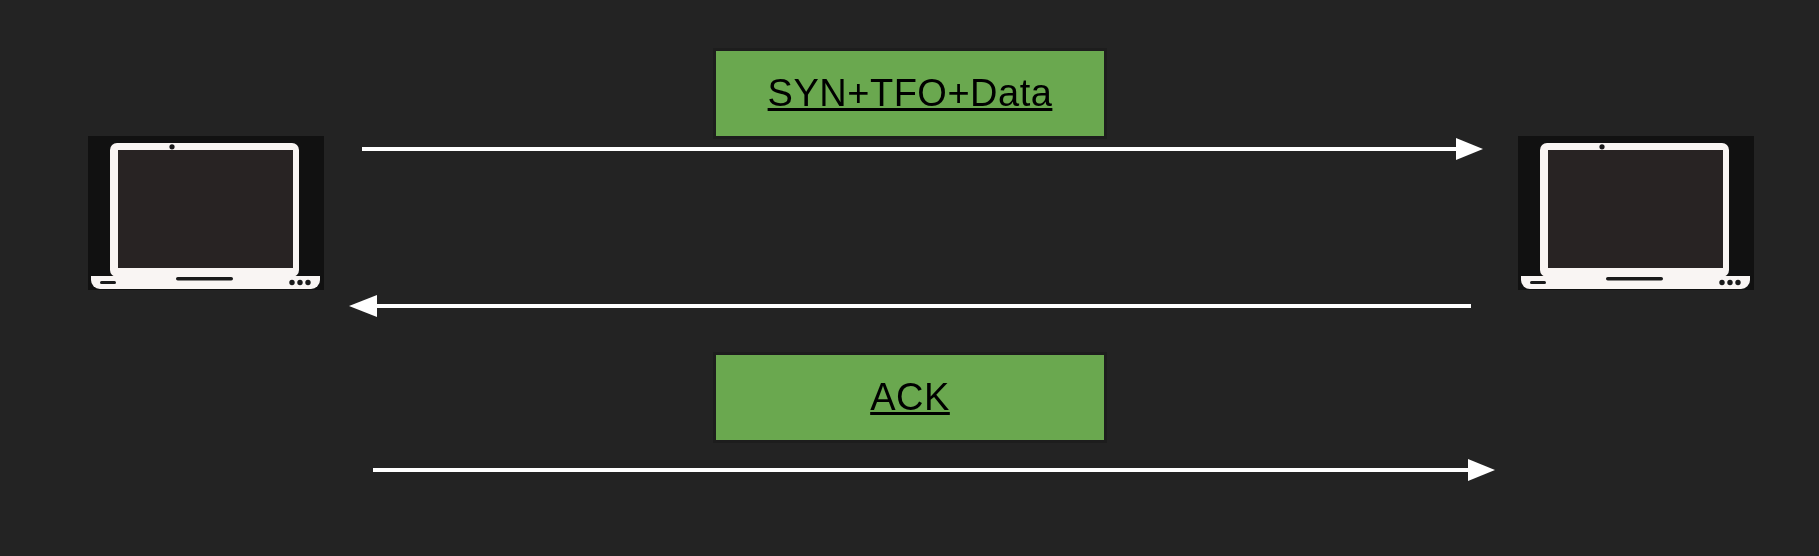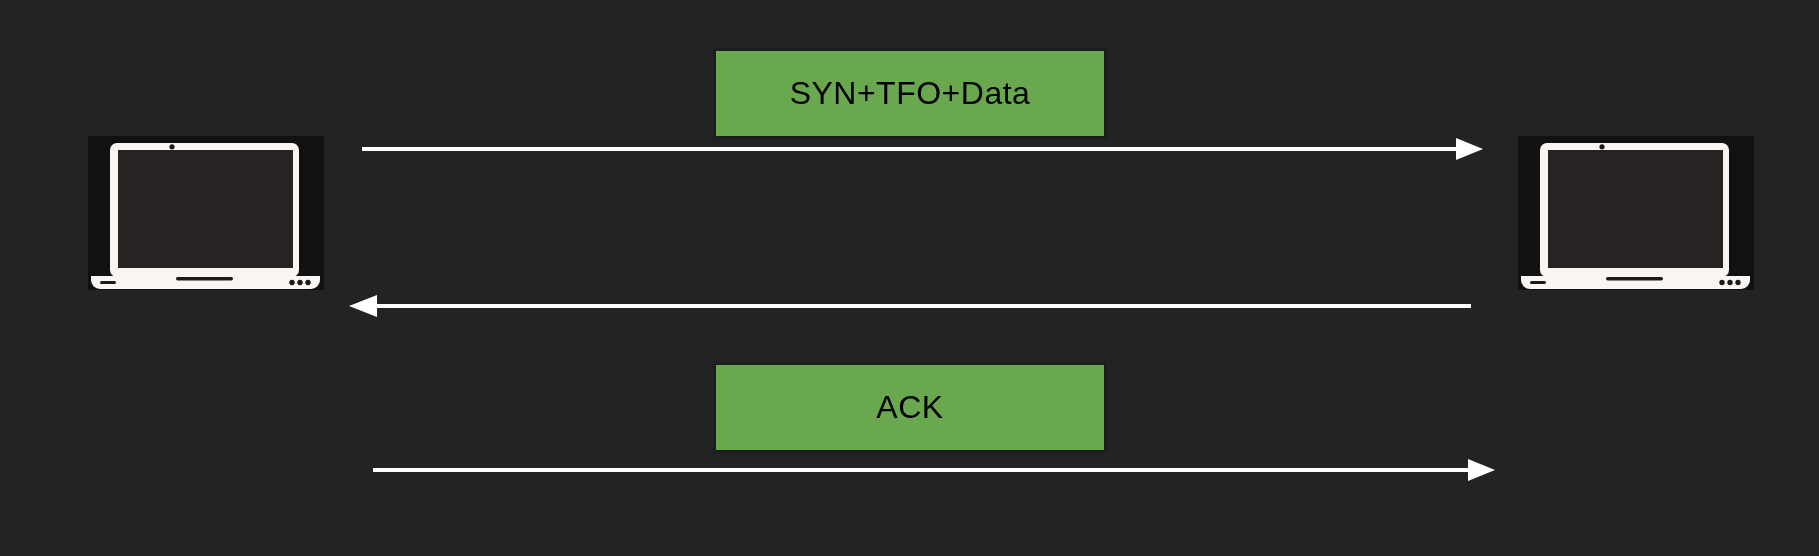--- a/index.html
+++ b/index.html
@@ -17,25 +17,25 @@
   .device-left{left:88px;}
   .device-right{left:1518px;}
   .device svg{display:block;width:100%;height:100%;}
   .arrows{position:absolute;left:0;top:0;width:1819px;height:556px;pointer-events:none;}
   .msg-box{
     position:absolute;left:713px;width:394px;height:91px;
     background:var(--box-fill);border:3px solid var(--box-border);
     display:flex;align-items:center;justify-content:center;
   }
   .msg-box span{
-    font-size:32px;color:var(--box-text);letter-spacing:0.5px;white-space:nowrap;
+    font-size:38px;color:var(--box-text);letter-spacing:0.5px;white-space:nowrap;text-decoration:underline;
   }
   .box-1{top:48px;}
   .box-2{top:202px;}
-  .box-3{top:362px;}
+  .box-3{top:352px;}
 </style>
 </head>
 <body>
 
 <div class="canvas">
 
   <div class="device device-left">
     <svg viewBox="0 0 236 154" xmlns="http://www.w3.org/2000/svg">
       <rect x="0" y="0" width="236" height="154" fill="var(--icon-panel)"></rect>
       <rect x="22" y="7" width="189" height="134" rx="7" fill="var(--laptop-body)"></rect>

